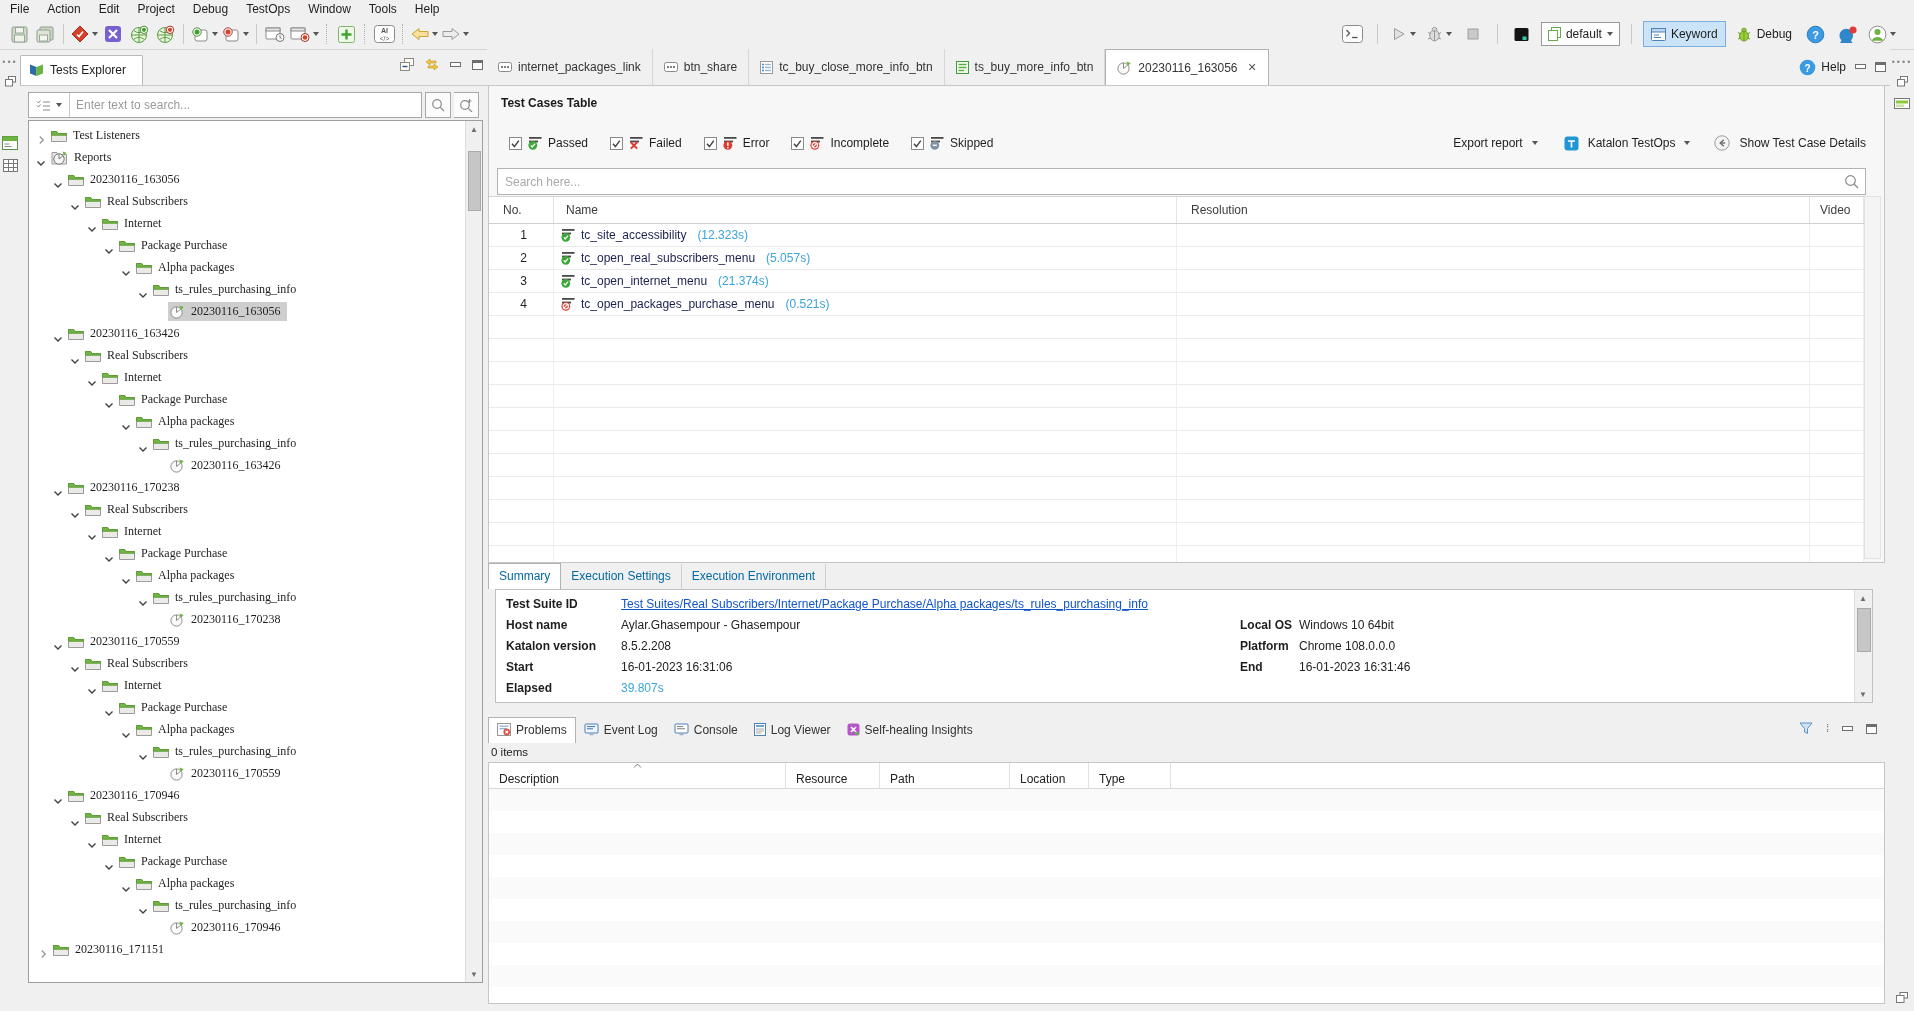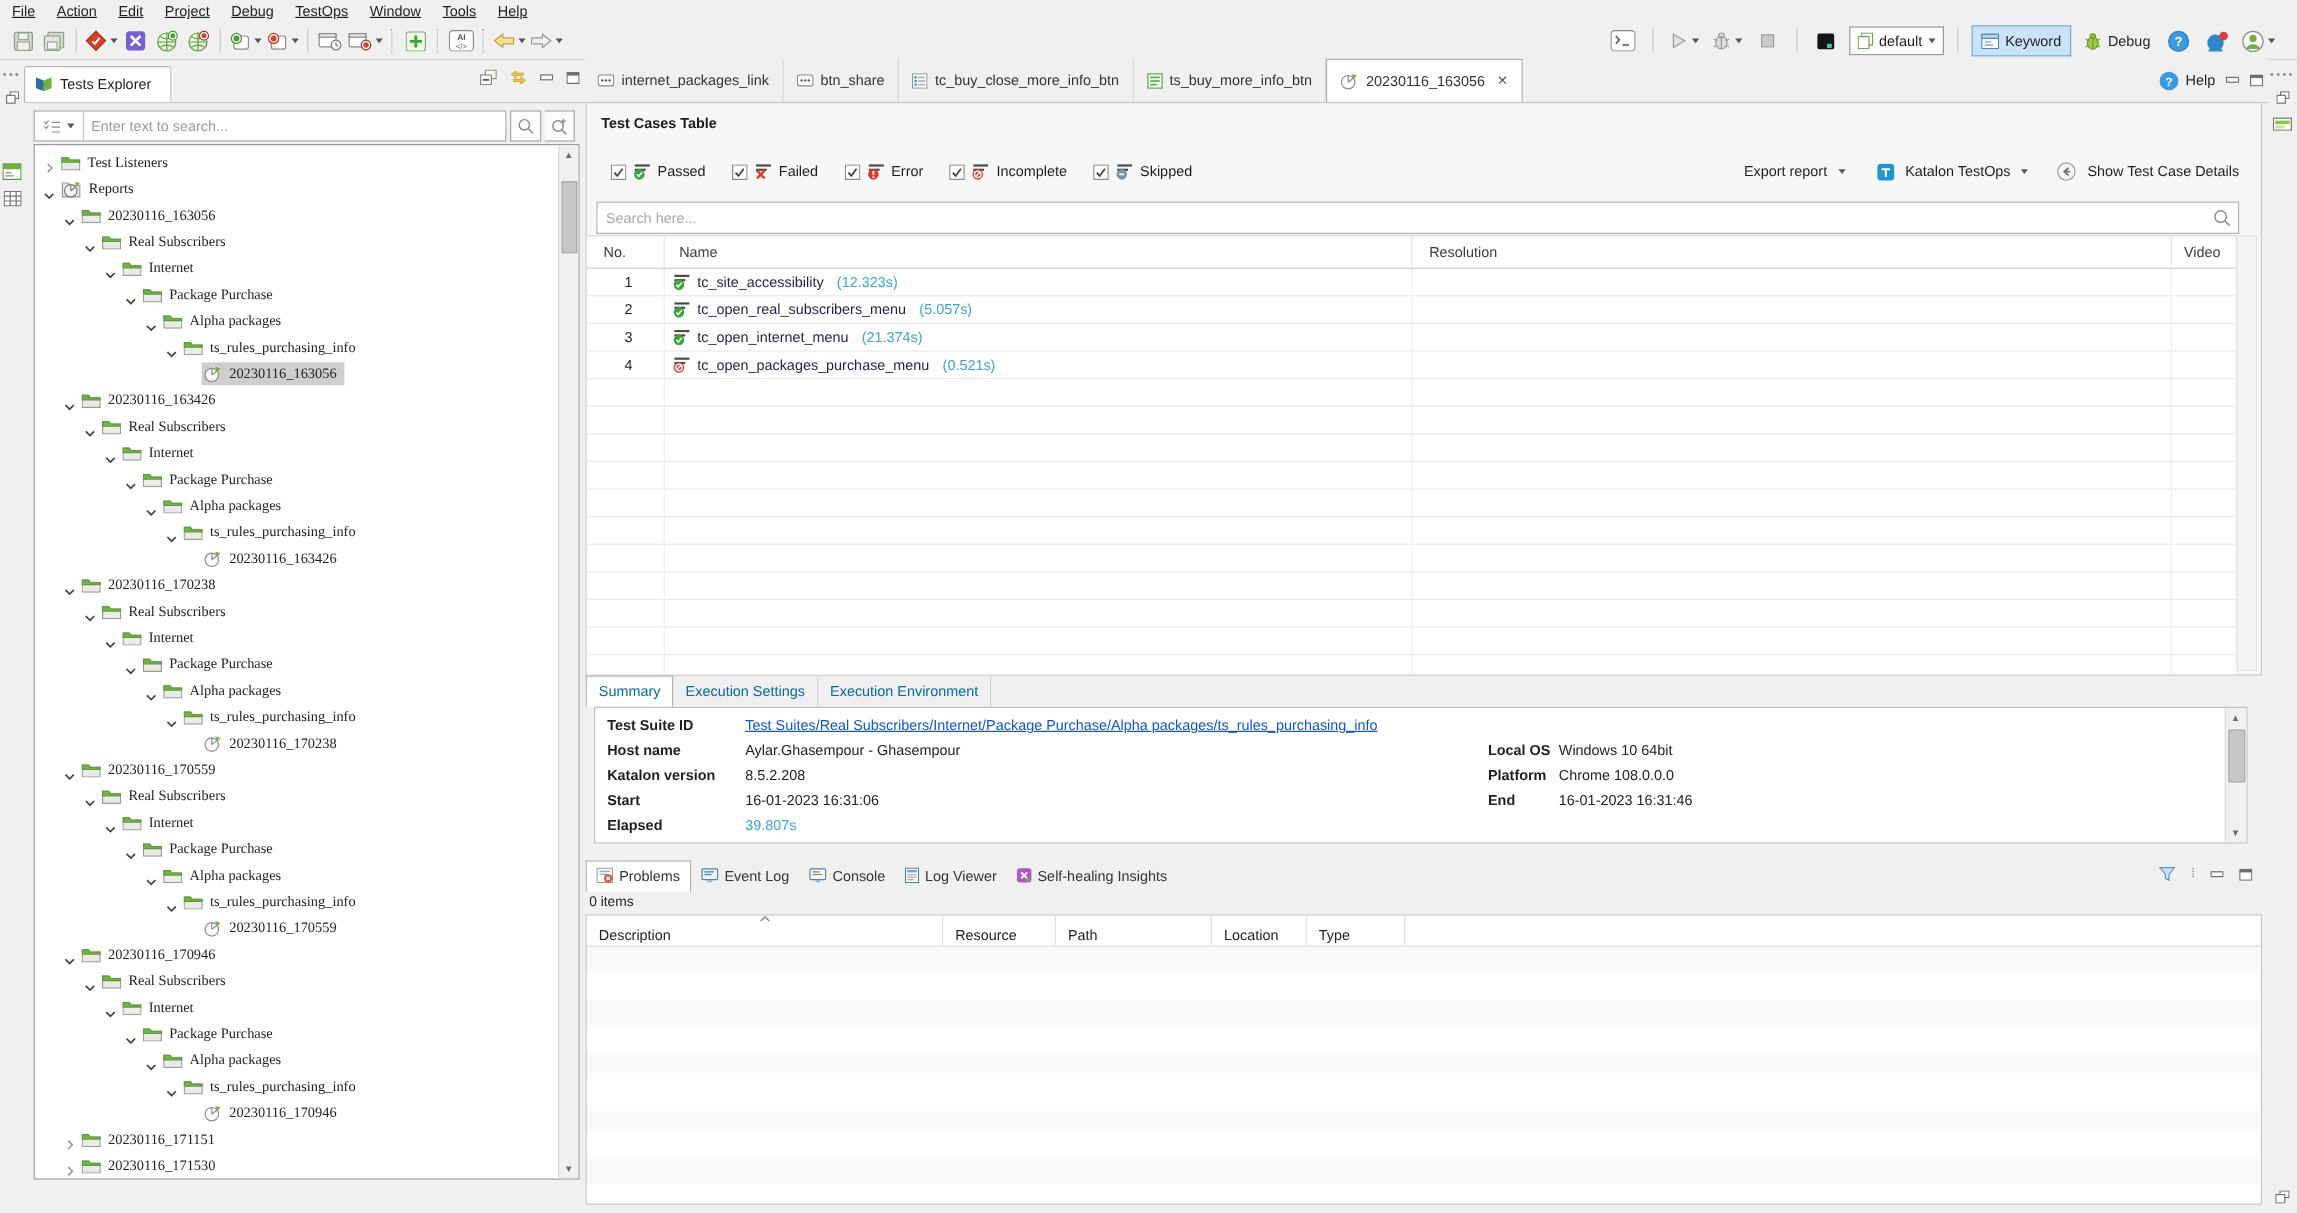--- a/index.html
+++ b/index.html
@@ -1,21 +1,21 @@
 <!DOCTYPE html>
 <html><head>
 <meta charset="utf-8">
 <style>
   html,body{margin:0;padding:0;}
   body{width:1914px;height:1011px;position:relative;overflow:hidden;background:#f0f0f0;
        font-family:"Liberation Sans",sans-serif;font-size:12px;color:#1e1e1e;}
   svg{display:block;}
   
   #menubar{height:19px;display:flex;align-items:center;padding-left:1px;background:#f0f0f0;}
-  #menubar .menu-item{padding:2px 9px 3px;cursor:default;text-decoration:underline;}
+  #menubar .menu-item{padding:2px 9px 3px;cursor:default;}
   
   #toolbar{height:30px;display:flex;align-items:center;padding:0 6px;border-bottom:1px solid #d4d4d4;background:#f0f0f0;}
   .tbtn{height:24px;min-width:22px;display:flex;align-items:center;justify-content:center;gap:3px;padding:0 2px;}
   .caret{width:0;height:0;border-left:3.5px solid transparent;border-right:3.5px solid transparent;border-top:4px solid #555;}
   .tsep{width:1px;height:20px;background:#c9c9c9;margin:0 5px;}
   .tsep.dot{background:none;border-left:1px dotted #b0b0b0;}
   .tb-right{margin-left:auto;display:flex;align-items:center;gap:6px;padding-right:10px;}
   .combo{height:22px;display:flex;align-items:center;gap:5px;background:#fdfdfd;border:1px solid #9a9a9a;padding:0 6px;}
   .kw-btn{height:24px;display:flex;align-items:center;gap:5px;background:#cbe3f7;border:1px solid #7aade0;padding:0 7px;}
   .dbg-btn{height:24px;display:flex;align-items:center;gap:5px;padding:0 4px;}
@@ -985,50 +985,34 @@
         <span class="ticon">
               <svg width="15" height="14" viewBox="0 0 15 14">
                 <circle cx="6.5" cy="7.5" r="5.6" fill="#fbfbfb" stroke="#8c8c8c"></circle>
                 <path d="M6.5 7.5 V2 M6.5 7.5 L10.6 4.2" stroke="#8c8c8c" fill="none"></path>
                 <path d="M9.3 0.6 l4.4 1.4 -2.7 3 z" fill="#6fb344"></path>
               </svg>
             </span>
         <span class="tlabel">20230116_170946</span>
       </span>
     </div>
-        <div class="tree-row" style="padding-left:21px">
+        <div class="tree-row" style="padding-left:6px">
       <span class="arrow">
             <svg width="7" height="10" viewBox="0 0 7 10">
               <path d="M1.8 1.5 L5.2 5 L1.8 8.5" fill="none" stroke="#9a9a9a" stroke-width="1.4"></path>
             </svg>
           </span>
       <span class="tlabel-wrap">
         <span class="ticon">
               <svg width="16" height="13" viewBox="0 0 16 13">
                 <path d="M0.5 2.5 h5.2 l1.6 2 h8.2 v8 h-15 z" fill="#eceae6" stroke="#9b9b9b"></path>
                 <path d="M0.5 2.5 h5.2 l1.6 2 h8.2 v1.7 h-15 z" fill="#71b544" stroke="#5f9c39"></path>
               </svg>
             </span>
         <span class="tlabel">20230116_171151</span>
-      </span>
-    </div>
-        <div class="tree-row" style="padding-left:21px">
-      <span class="arrow">
-            <svg width="7" height="10" viewBox="0 0 7 10">
-              <path d="M1.8 1.5 L5.2 5 L1.8 8.5" fill="none" stroke="#9a9a9a" stroke-width="1.4"></path>
-            </svg>
-          </span>
-      <span class="tlabel-wrap">
-        <span class="ticon">
-              <svg width="16" height="13" viewBox="0 0 16 13">
-                <path d="M0.5 2.5 h5.2 l1.6 2 h8.2 v8 h-15 z" fill="#eceae6" stroke="#9b9b9b"></path>
-                <path d="M0.5 2.5 h5.2 l1.6 2 h8.2 v1.7 h-15 z" fill="#71b544" stroke="#5f9c39"></path>
-              </svg>
-            </span>
-        <span class="tlabel">20230116_171530</span>
       </span>
     </div>
       </div>
     <div class="vscroll">
       <span class="sarrow" style="top:0;">▲</span>
       <span class="thumb" style="top:30px;height:58px;"></span>
       <span class="sarrow" style="bottom:0;">▼</span>
     </div>
   </div>
 </div>

